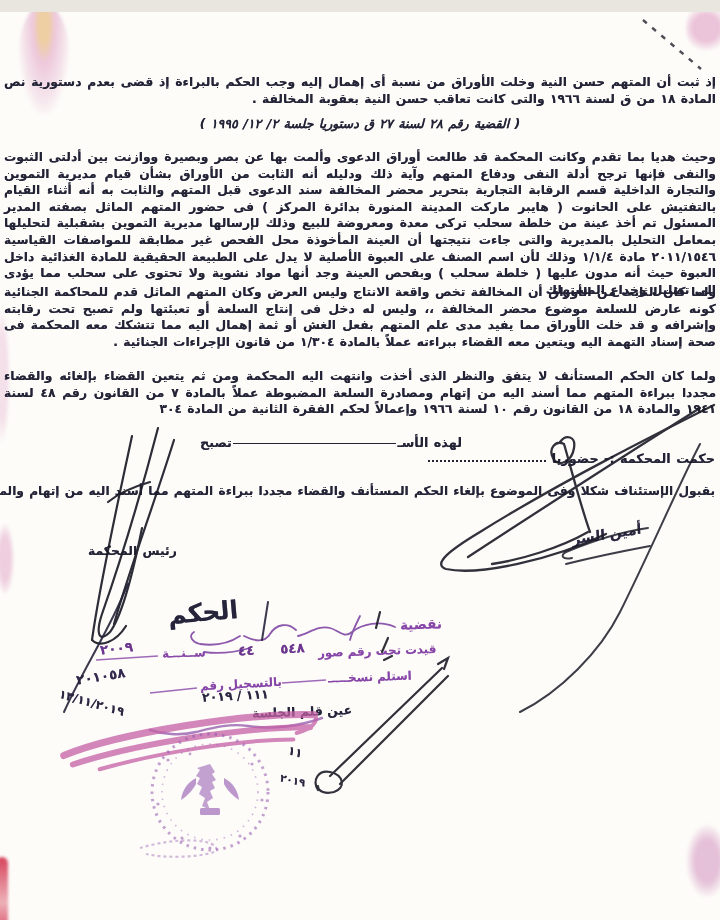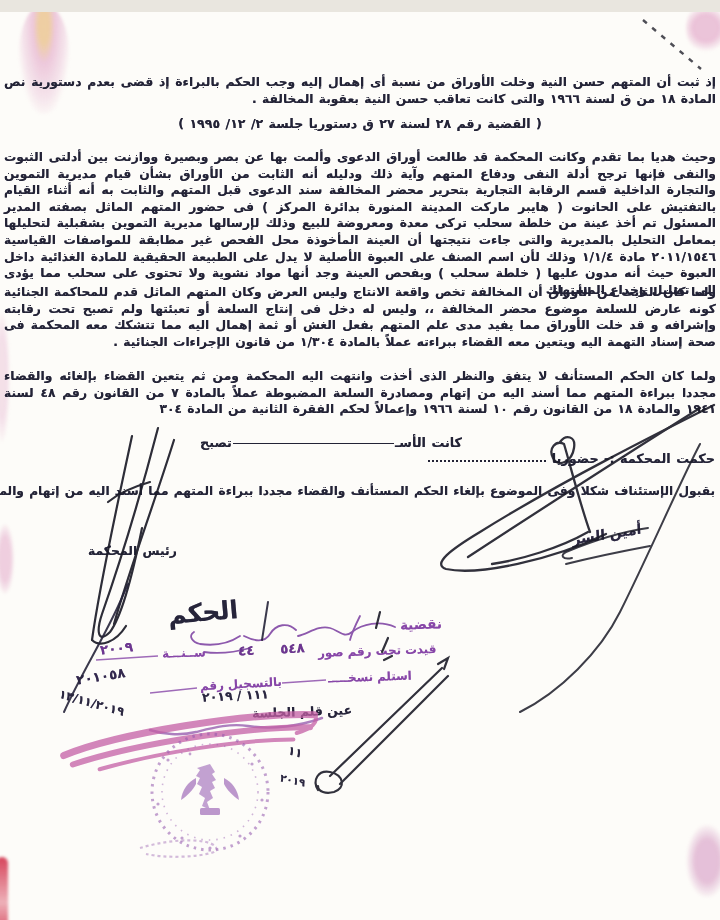--- a/index.html
+++ b/index.html
@@ -7,21 +7,21 @@
     position:relative;width:720px;height:920px;margin:12px auto;
     background:#fdfcf9;overflow:hidden;
     font-family:"DejaVu Sans",sans-serif;direction:rtl;
   }
   .txt{
     position:absolute;color:#232336;font-weight:bold;
     font-size:12.3px;line-height:16.6px;text-align:justify;text-align-last:right;
     letter-spacing:.2px;word-spacing:1px;
     text-shadow:0 0 .5px rgba(30,30,60,.6);
   }
-  .center{text-align:left;text-align-last:center;}
+  .center{text-align:left;text-align-last:center;font-style:italic;}
   .nowrap{white-space:nowrap;}
   .hand{
     position:absolute;color:#2b2740;font-weight:bold;
     text-shadow:0 0 .6px rgba(35,30,70,.5);white-space:nowrap;
   }
   .purple{color:#8746a8;text-shadow:0 0 .6px rgba(135,70,168,.5);}
   .purpleD{color:#6e3592;}
   .rule{display:inline-block;height:0;border-top:1.6px solid #232336;vertical-align:middle;}
   .dotrule{display:inline-block;height:0;border-top:2px dotted #232336;vertical-align:middle;}
   svg{position:absolute;overflow:visible;}
@@ -43,21 +43,21 @@
     <line x1="643" y1="8" x2="701" y2="57" stroke="#23232e" stroke-width="2.4" stroke-dasharray="5 7" opacity=".8"></line>
   </svg>
 
   <div class="txt" style="top:62px;right:4px;width:712px;">إذ ثبت أن المتهم حسن النية وخلت الأوراق من نسبة أى إهمال إليه وجب الحكم بالبراءة إذ قضى بعدم دستورية نص المادة ١٨ من ق لسنة ١٩٦٦ والتى كانت تعاقب حسن النية بعقوبة المخالفة .</div>
   <div class="txt center" style="top:104px;right:0;width:720px;font-size:12.6px;">( القضية رقم ٢٨ لسنة ٢٧ ق دستوريا جلسة ٢/ ١٢/ ١٩٩٥ )</div>
   <div class="txt" style="top:137px;right:4px;width:712px;">وحيث هديا بما تقدم وكانت المحكمة قد طالعت أوراق الدعوى وألمت بها عن بصر وبصيرة ووازنت بين أدلتى الثبوت والنفى فإنها ترجح أدلة النفى ودفاع المتهم وآية ذلك ودليله أنه الثابت من الأوراق بشأن قيام مديرية التموين والتجارة الداخلية قسم الرقابة التجارية بتحرير محضر المخالفة سند الدعوى قبل المتهم والثابت به أنه أثناء القيام بالتفتيش على الحانوت ( هايبر ماركت المدينة المنورة بدائرة المركز ) فى حضور المتهم الماثل بصفته المدير المسئول تم أخذ عينة من خلطة سحلب تركى معدة ومعروضة للبيع وذلك لإرسالها مديرية التموين بشقبلية لتحليلها بمعامل التحليل بالمديرية والتى جاءت نتيجتها أن العينة المأخوذة محل الفحص غير مطابقة للمواصفات القياسية ٢٠١١/١٥٤٦ مادة ١/١/٤ وذلك لأن اسم الصنف على العبوة الأصلية لا يدل على الطبيعة الحقيقية للمادة الغذائية داخل العبوة حيث أنه مدون عليها ( خلطة سحلب ) وبفحص العينة وجد أنها مواد نشوية ولا تحتوى على سحلب مما يؤدى الى تضليل وخداع المستهلك</div>
   <div class="txt" style="top:272px;right:4px;width:712px;">ولما كان الثابت من الأوراق أن المخالفة تخص واقعة الانتاج وليس العرض وكان المتهم الماثل قدم للمحاكمة الجنائية كونه عارض للسلعة موضوع محضر المخالفة ،، وليس له دخل فى إنتاج السلعة أو تعبئتها ولم تصبح تحت رقابته وإشرافه و قد خلت الأوراق مما يفيد مدى علم المتهم بفعل الغش أو ثمة إهمال اليه مما تتشكك معه المحكمة فى صحة إسناد التهمة اليه ويتعين معه القضاء ببراءته عملاً بالمادة ١/٣٠٤ من قانون الإجراءات الجنائية .</div>
   <div class="txt" style="top:356px;right:4px;width:712px;">ولما كان الحكم المستأنف لا يتفق والنظر الذى أخذت وانتهت اليه المحكمة ومن ثم يتعين القضاء بإلغائه والقضاء مجددا ببراءة المتهم مما أسند اليه من إتهام ومصادرة السلعة المضبوطة عملاً بالمادة ٧ من القانون رقم ٤٨ لسنة ١٩٤١ والمادة ١٨ من القانون رقم ١٠ لسنة ١٩٦٦ وإعمالاً لحكم الفقرة الثانية من المادة ٣٠٤</div>
 
   <div class="txt nowrap" style="top:423px;left:200px;width:262px;font-size:12.8px;text-align-last:justify;display:flex;align-items:center;">
-    <span>كانت الأسـ</span>
+    <span>لهذه الأسـ</span>
       <span class="rule" style="flex:1;margin:0 1px;"></span>
       <span>تصبح</span>
   </div>
 
   <div class="txt nowrap" style="top:439px;right:5px;font-size:12.8px;display:flex;align-items:center;">
     <span>حكمت المحكمة :- حضوريا</span>
       <span class="dotrule" style="width:118px;margin:4px 6px 0 0;"></span>
   </div>
 
   <div class="txt nowrap" style="top:471px;right:5px;font-size:12.2px;">بقبول الإستئناف شكلا وفى الموضوع بإلغاء الحكم المستأنف والقضاء مجددا ببراءة المتهم مما أسند اليه من إتهام والمصادرة</div>

